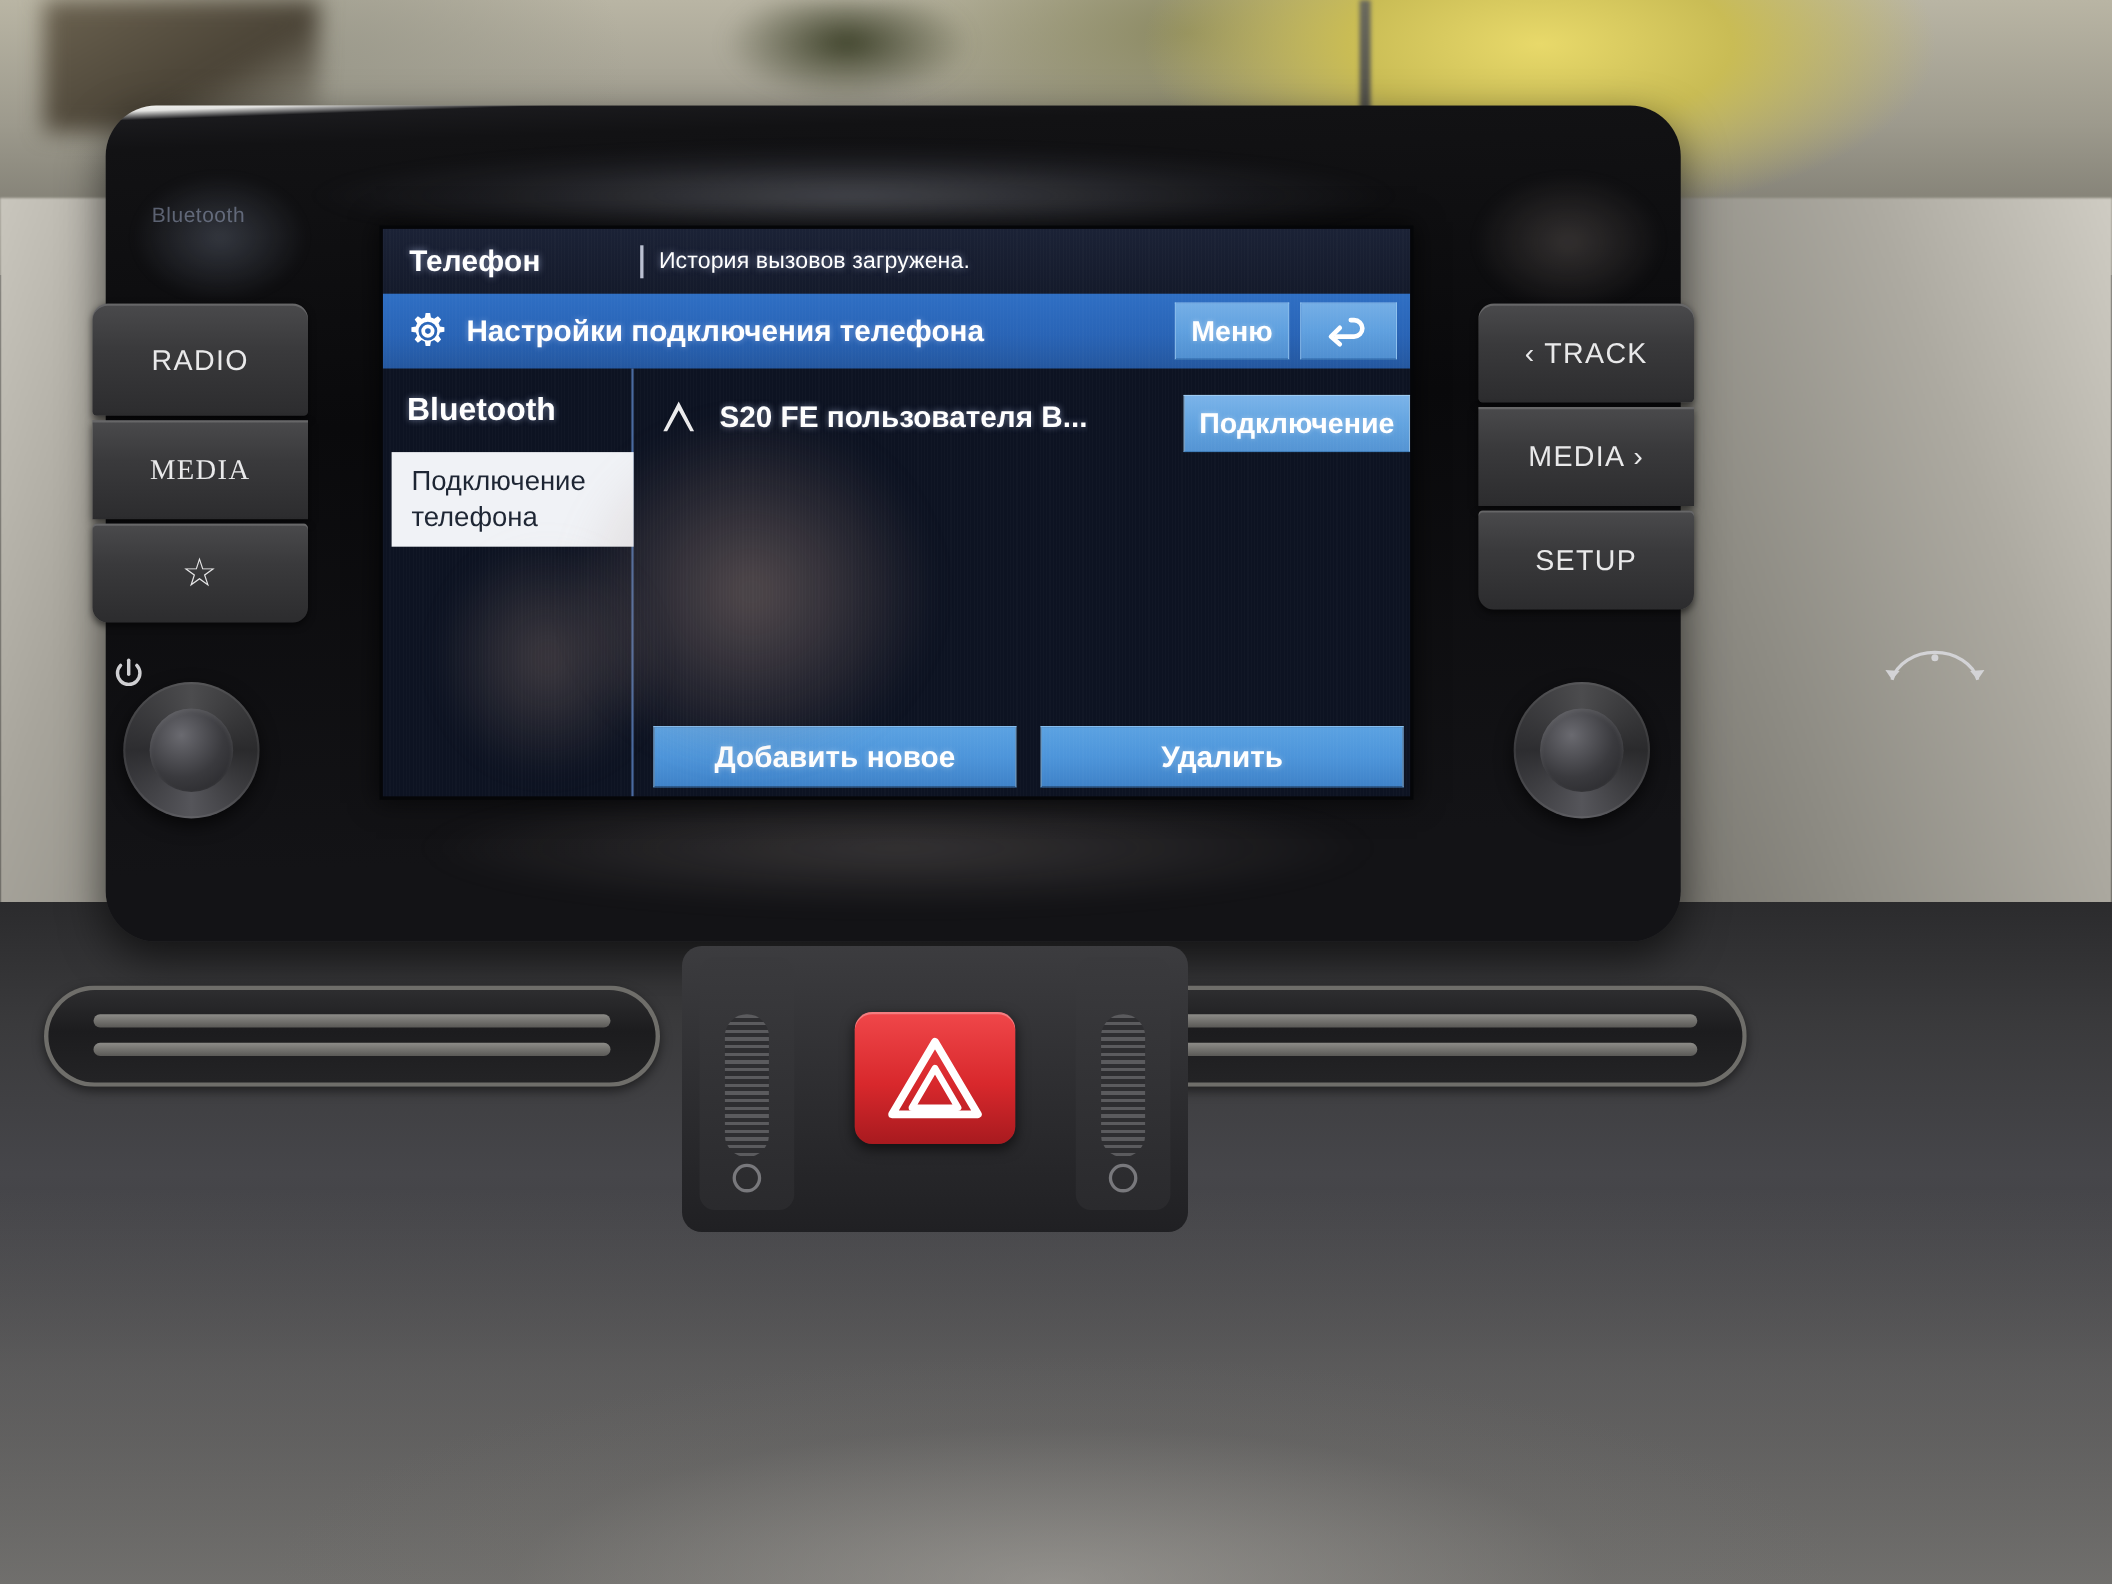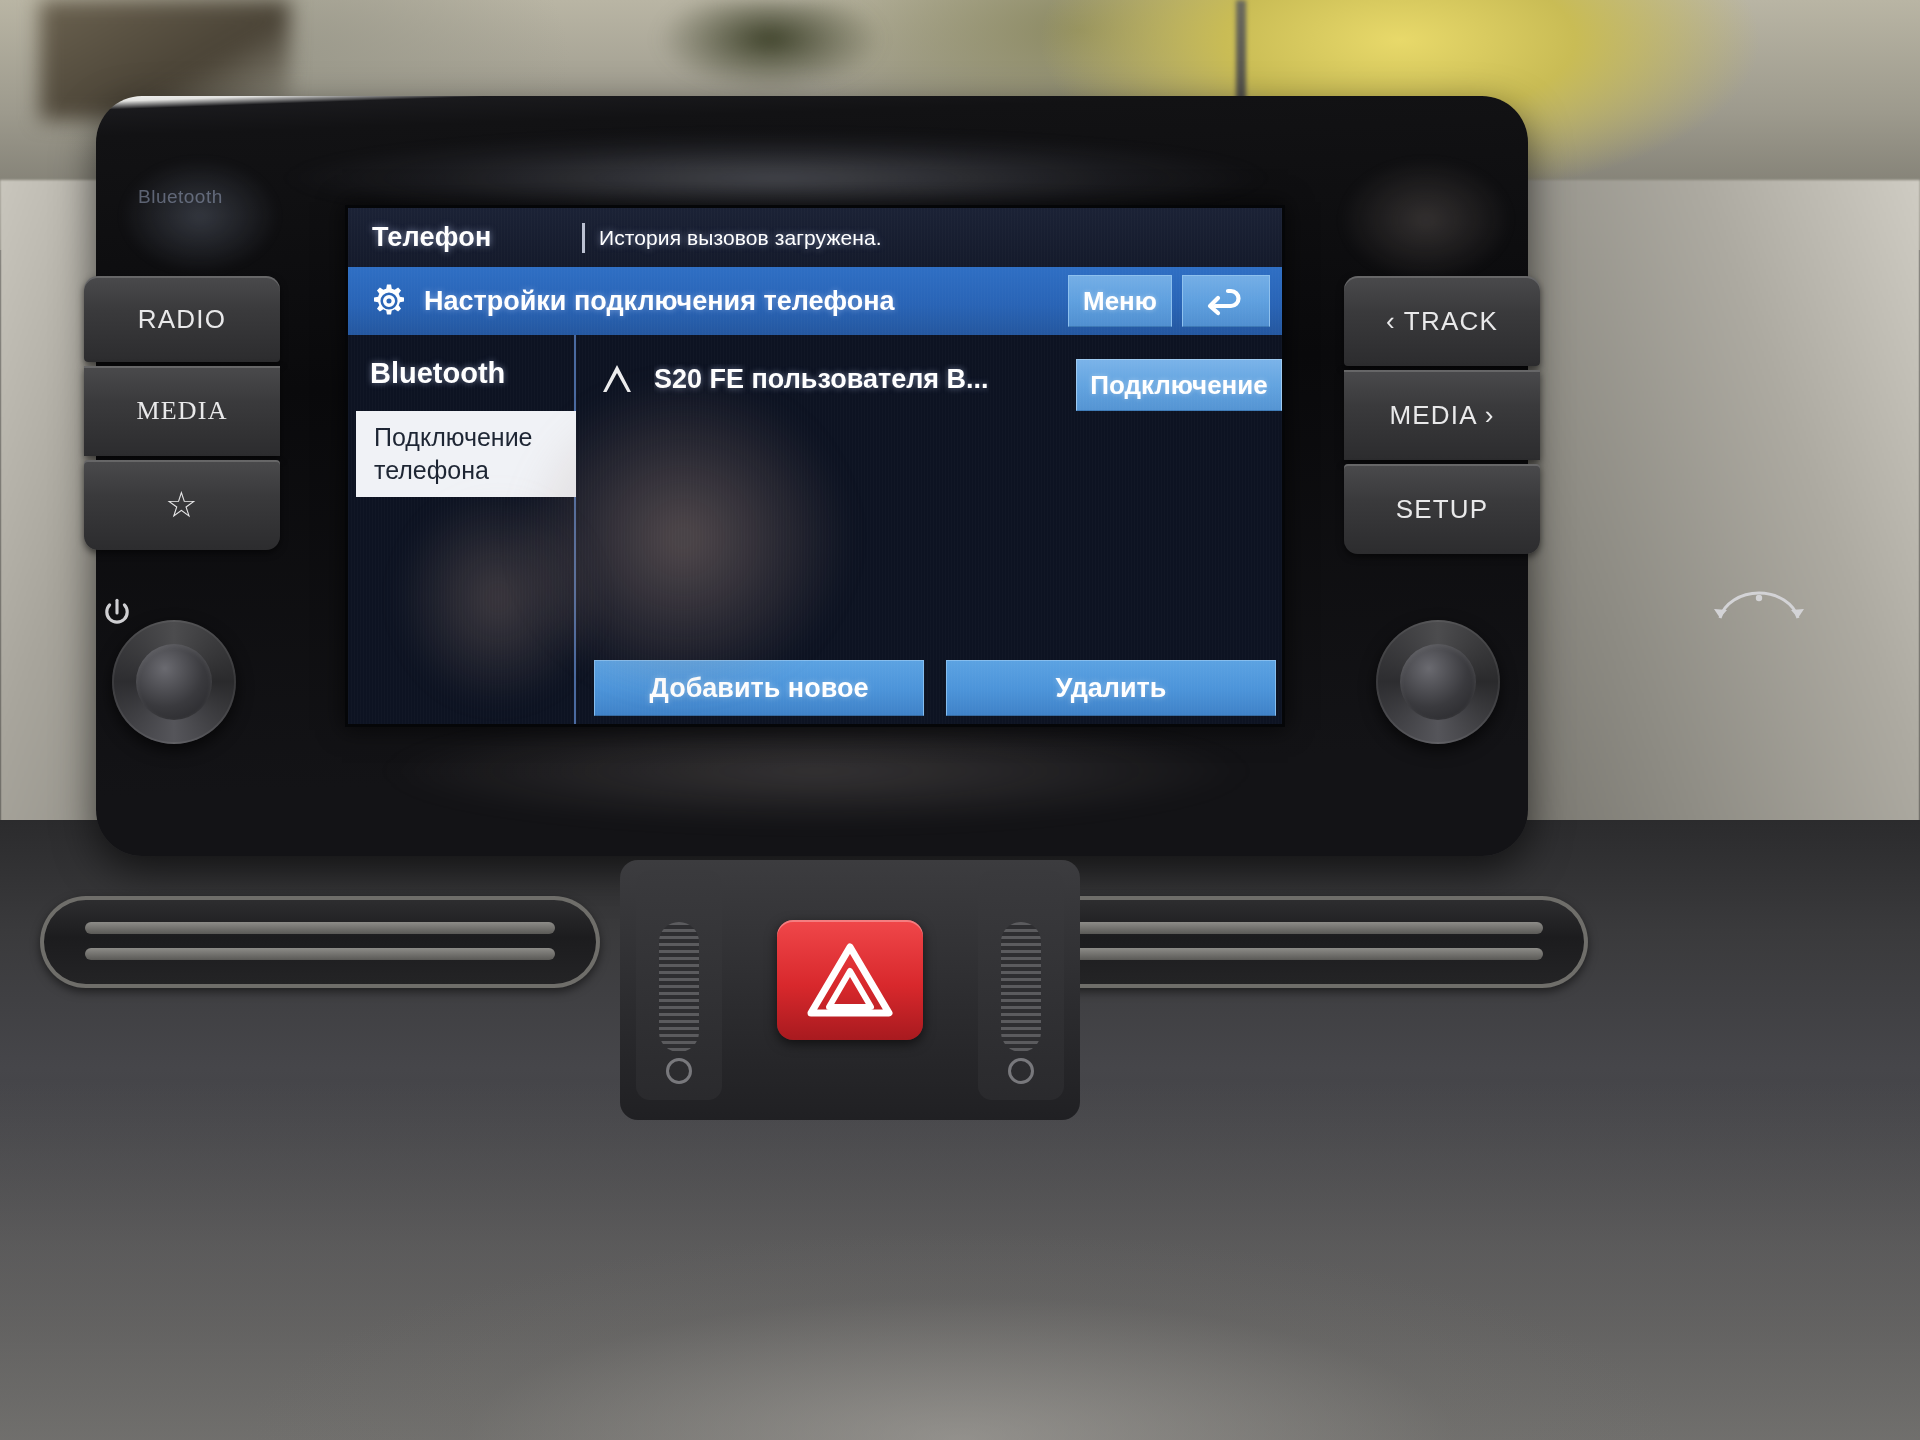--- a/index.html
+++ b/index.html
@@ -298,21 +298,21 @@
       <div class="gloss-a"></div>
         <div class="gloss-b"></div>
       <div class="gloss-corner-l"></div>
         <div class="gloss-corner-r"></div>
     </div>
   </div>
 
   <div class="bt-logo">Bluetooth</div>
 
   <div class="btn-col" style="left:84px; top:276px;">
-    <div class="hardbtn top" style="width:196px;height:86px;">RADIO</div>
+    <div class="hardbtn top" style="width:196px;height:102px;">RADIO</div>
     <div class="hardbtn" style="width:196px;height:90px;margin-top:4px;font-family:Liberation Serif, serif;">MEDIA</div>
     <div class="hardbtn bot" style="width:196px;height:90px;margin-top:4px;font-size:36px;">☆</div>
   </div>
   <svg class="power-icon" viewBox="0 0 24 24">
     <path d="M12 3 v9" stroke="#cfcfd2" stroke-width="2.2" fill="none" stroke-linecap="round"></path>
     <path d="M6.8 6.3a7.2 7.2 0 1 0 10.4 0" stroke="#cfcfd2" stroke-width="2.2" fill="none" stroke-linecap="round"></path>
   </svg>
   <div class="knob-outer" style="left:112px; top:620px; width:124px; height:124px;">
     <div class="knob-inner"></div>
   </div>

